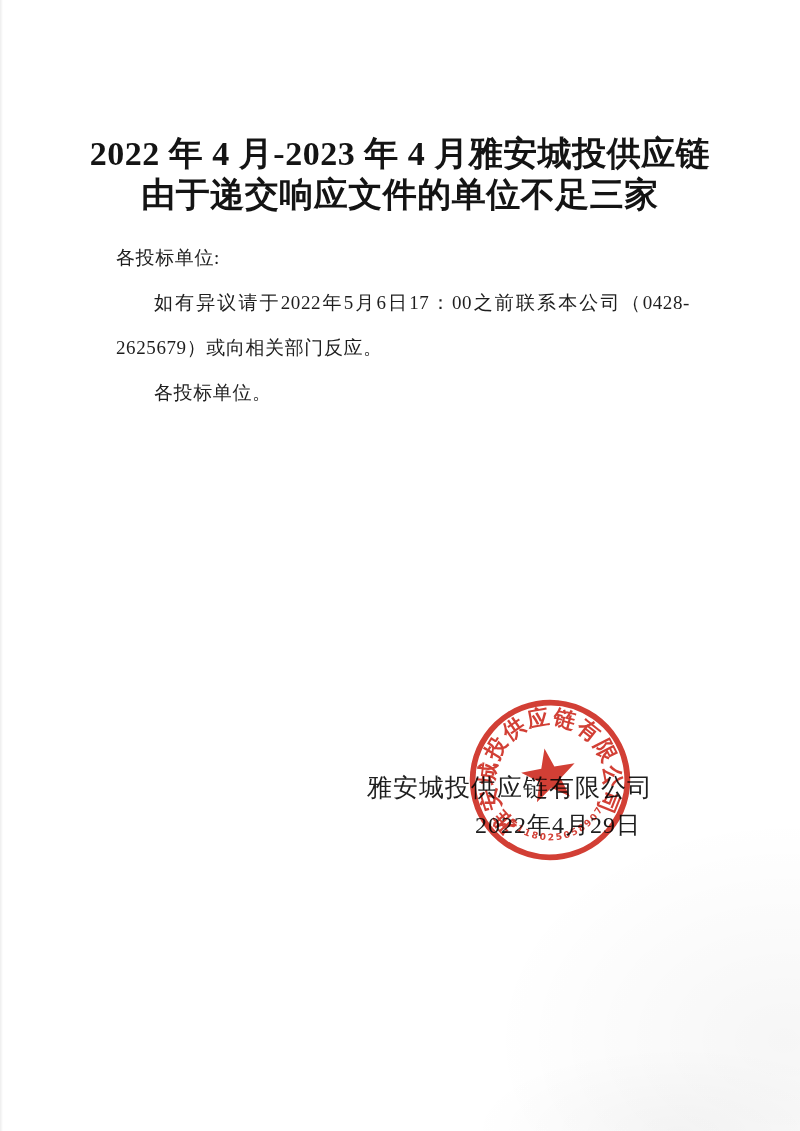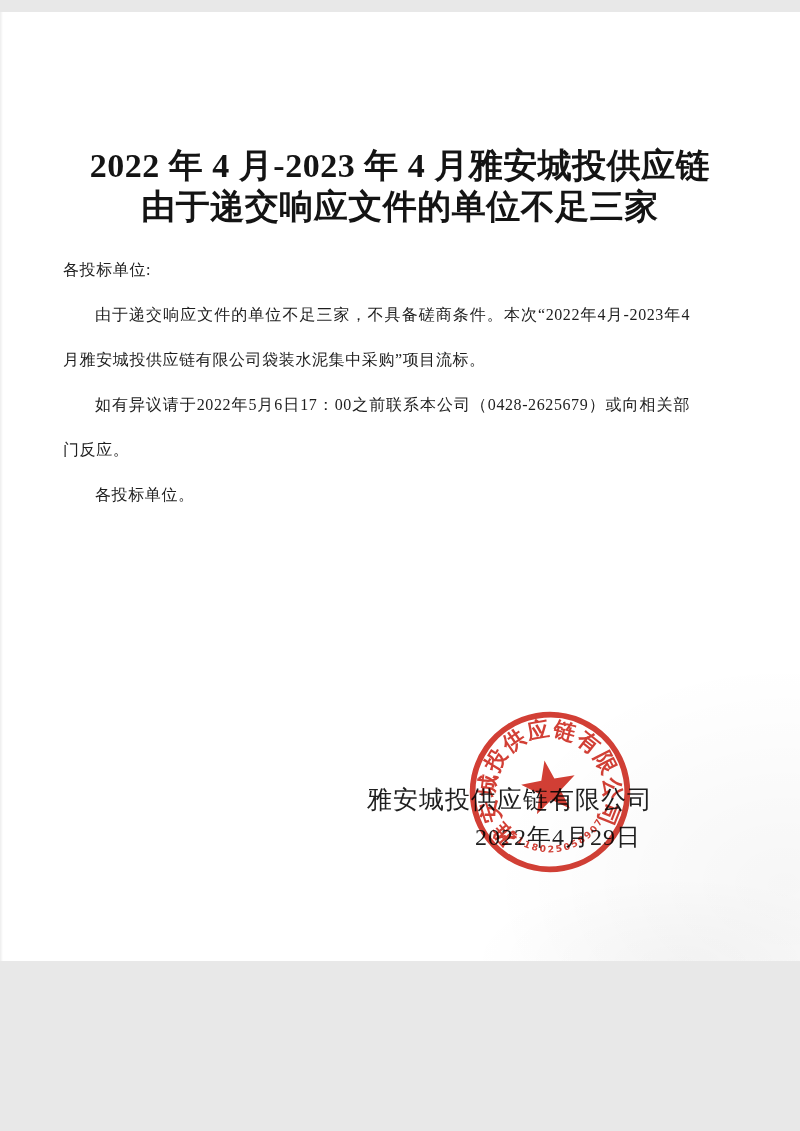--- a/index.html
+++ b/index.html
@@ -4,22 +4,22 @@
 <style>
   html, body {
     margin: 0;
     padding: 0;
     background: #e8e8e8;
     font-family: "Liberation Serif", "DejaVu Serif", serif;
   }
   .page {
     position: relative;
     width: 800px;
-    height: 949px;
-    margin: 12px auto;
+    height: 1131px;
+    margin: 0 auto;
     background:
       radial-gradient(ellipse 420px 320px at 98% 92%, rgba(0,0,0,0.035), rgba(0,0,0,0) 70%),
       radial-gradient(ellipse 300px 120px at 85% 100%, rgba(0,0,0,0.03), rgba(0,0,0,0) 70%),
       #ffffff;
     overflow: hidden;
     color: #1b1b1b;
   }
   .scan-edge {
     position: absolute;
     left: 0; top: 0; bottom: 0;
@@ -31,23 +31,23 @@
     padding-top: 133px;
     text-align: center;
     font-size: 34px;
     font-weight: bold;
     line-height: 41px;
     letter-spacing: 0.5px;
     color: #141414;
   }
   .doc-body {
     margin-top: 20px;
-    padding-left: 63px;
+    padding-left: 116px;
     padding-right: 110px;
-    font-size: 16px;
+    font-size: 19px;
     line-height: 45px;
     letter-spacing: 0.6px;
     text-align: justify;
     color: #1e1e1e;
   }
   .doc-body p {
     margin: 0;
   }
   .doc-body p.indented {
     text-indent: 2em;
@@ -103,21 +103,20 @@
 <div class="page">
   <div class="scan-edge"></div>
 
   <h1 class="doc-title">
     <span>2022 年 4 月-2023 年 4 月雅安城投供应链</span><br>
     <span>由于递交响应文件的单位不足三家</span>
   </h1>
 
   <div class="doc-body">
     <p>各投标单位:</p>
-    <p class="indented">由于递交响应文件的单位不足三家，不具备磋商条件。本次“2022年4月-2023年4月雅安城投供应链有限公司袋装水泥集中采购”项目流标。</p>
     <p class="indented">如有异议请于2022年5月6日17：00之前联系本公司（0428-2625679）或向相关部门反应。</p>
     <p class="indented">各投标单位。</p>
   </div>
 
   <div class="signature-block">
     <div class="signature-company">雅安城投供应链有限公司</div>
     <div class="signature-date">2022年4月29日</div>
   </div>
 
   <svg class="company-seal" viewBox="0 0 200 200" xmlns="http://www.w3.org/2000/svg">

